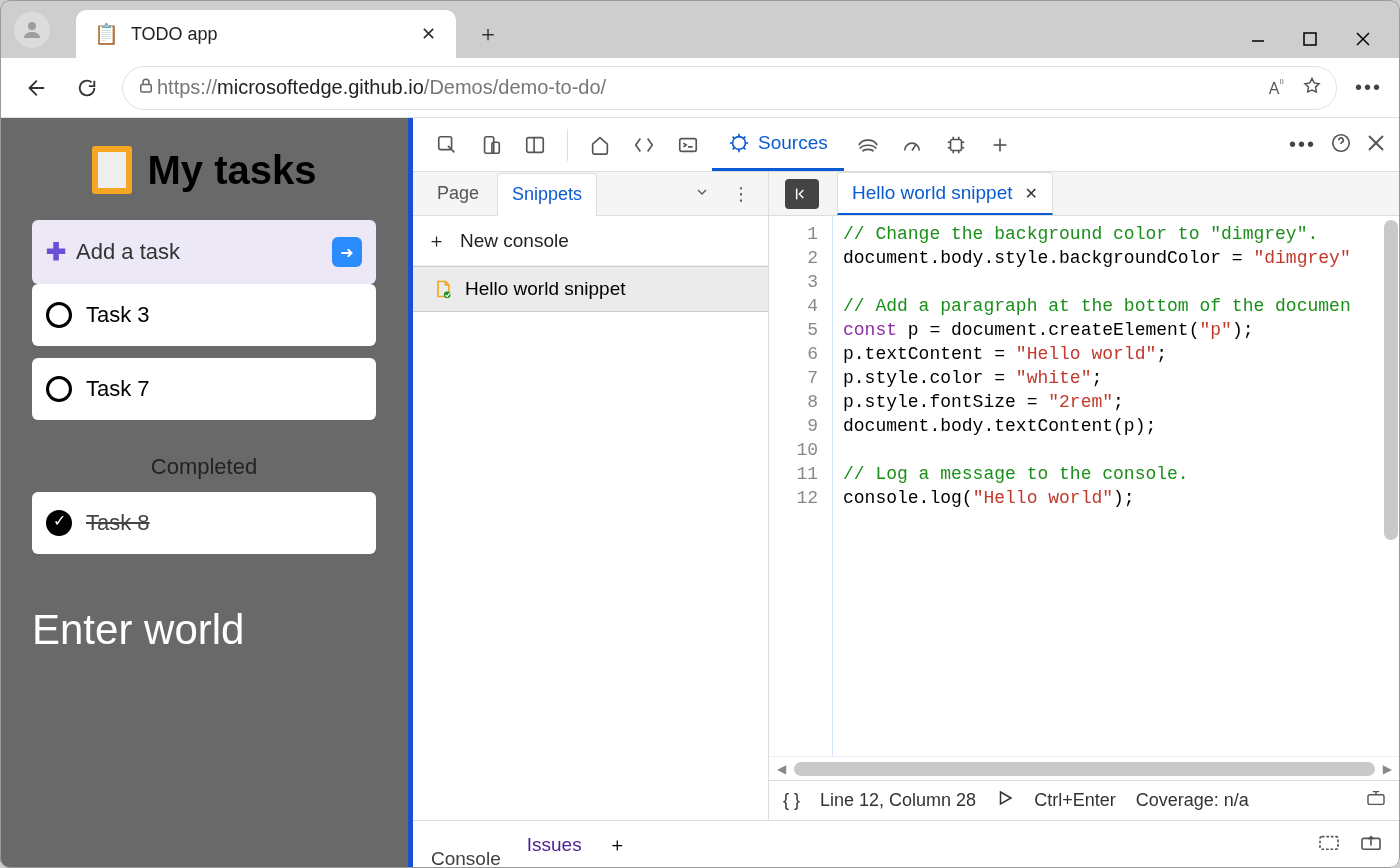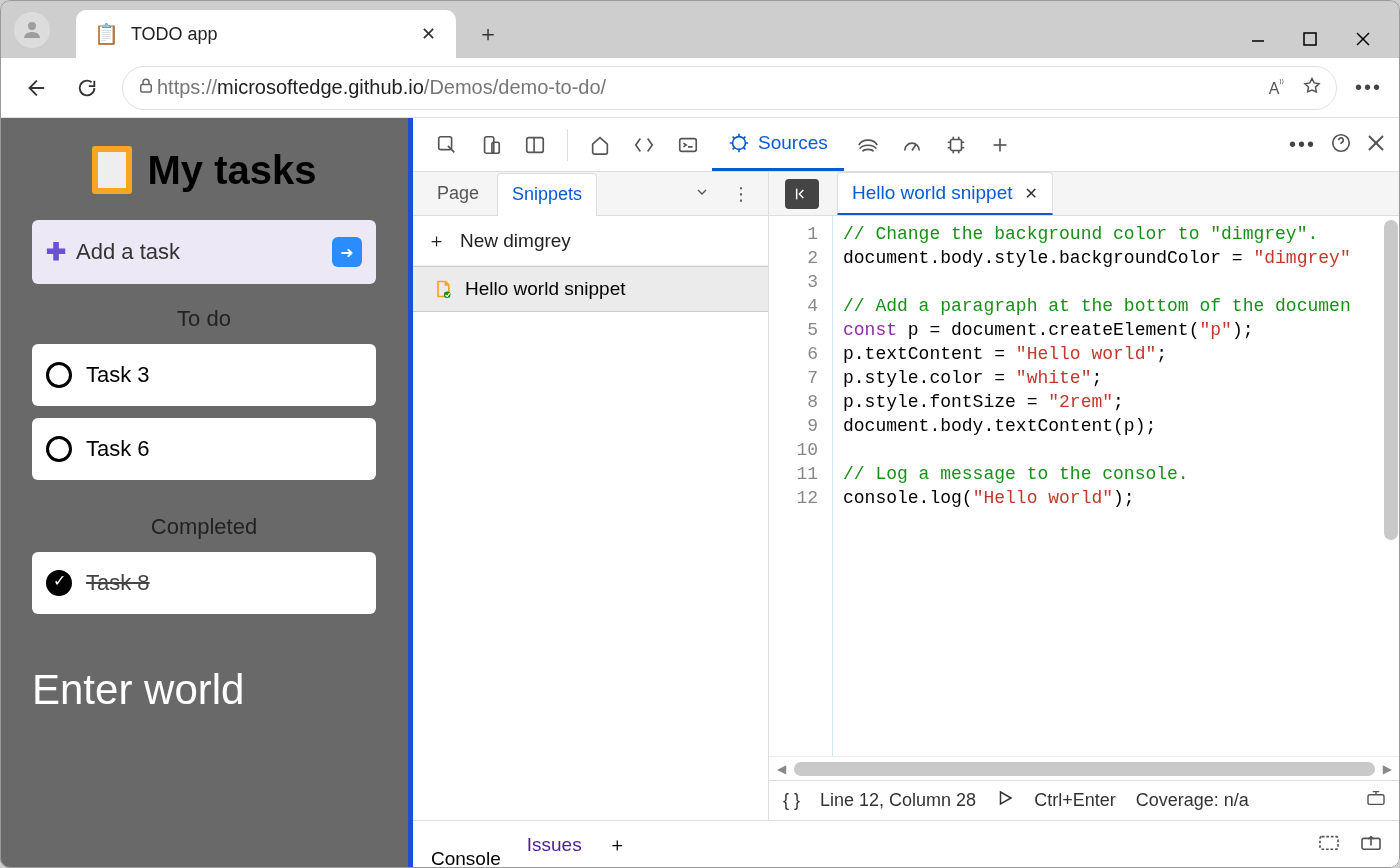--- a/index.html
+++ b/index.html
@@ -229,21 +229,21 @@
     padding:0 14px; gap:20px; font-size:18px; color:#333;
   }
   .status-bar .spacer { flex:1; }
   .run-ico svg { width:18px; height:18px; stroke:#333; fill:none; stroke-width:2; }
 
   .drawer {
     height:48px; border-top:1px solid #ddd; display:flex; align-items:center;
     padding:0 18px; gap:26px; font-size:19px;
   }
   .drawer-tab { color:#4c1d95; }
-  .drawer-tab.active { color:#000000;margin-top:28px; }
+  .drawer-tab.active { color:#404040;margin-top:28px; }
   .drawer-right { margin-left:auto; display:flex; gap:20px; color:#555; }
 
   
   .window-border {
     position:absolute; inset:0; border:1px solid #9a9a9a; border-radius:10px; pointer-events:none;
   }
 </style>
 </head>
 <body>
 
@@ -318,28 +318,27 @@
   <div class="app-pane">
     <div class="app-header">
       <div class="clip-big"></div>
       <h1>My tasks</h1>
     </div>
     <div class="add-task">
       <span class="plus">✚</span>
       <span>Add a task</span>
       <span class="go">➜</span>
     </div>
-    <div class="section-label">To do</div>
     <div class="task-card">
       <span class="task-circle"></span>
       <span class="task-text">Task 3</span>
     </div>
     <div class="task-card">
       <span class="task-circle"></span>
-      <span class="task-text">Task 6</span>
+      <span class="task-text">Task 7</span>
     </div>
     <div class="section-label">Completed</div>
     <div class="task-card task-done">
       <span class="task-circle"></span>
       <span class="task-text">Task 8</span>
     </div>
     <div class="hello-world">Enter world</div>
   </div>
 
   <div class="devtools">
@@ -430,21 +429,21 @@
           <div class="nav-tab active">Snippets</div>
           <span class="nav-tab-chevron">
             <svg width="16" height="16" viewBox="0 0 24 24" fill="none" stroke="#555" stroke-width="2">
                 <path d="M6 9l6 6 6-6"></path>
               </svg>
           </span>
           <span class="nav-tab-more">⋮</span>
         </div>
         <div class="new-snippet-row">
           <span>＋</span>
-          <span>New dimgrey</span>
+          <span>New console</span>
         </div>
         <div class="snippet-item">
           <span class="snippet-file-ico">
             <svg viewBox="0 0 24 24">
                 <path d="M6 3h9l4 4v14H6z" fill="none" stroke="#f5a623" stroke-width="2"></path>
                 <path d="M15 3v4h4" fill="none" stroke="#f5a623" stroke-width="2"></path>
                 <circle cx="17" cy="19" r="4" fill="#1a8f1a"></circle>
                 <path d="M15 19l2 2 3-4" stroke="#fff" stroke-width="1.5" fill="none"></path>
               </svg>
           </span>

